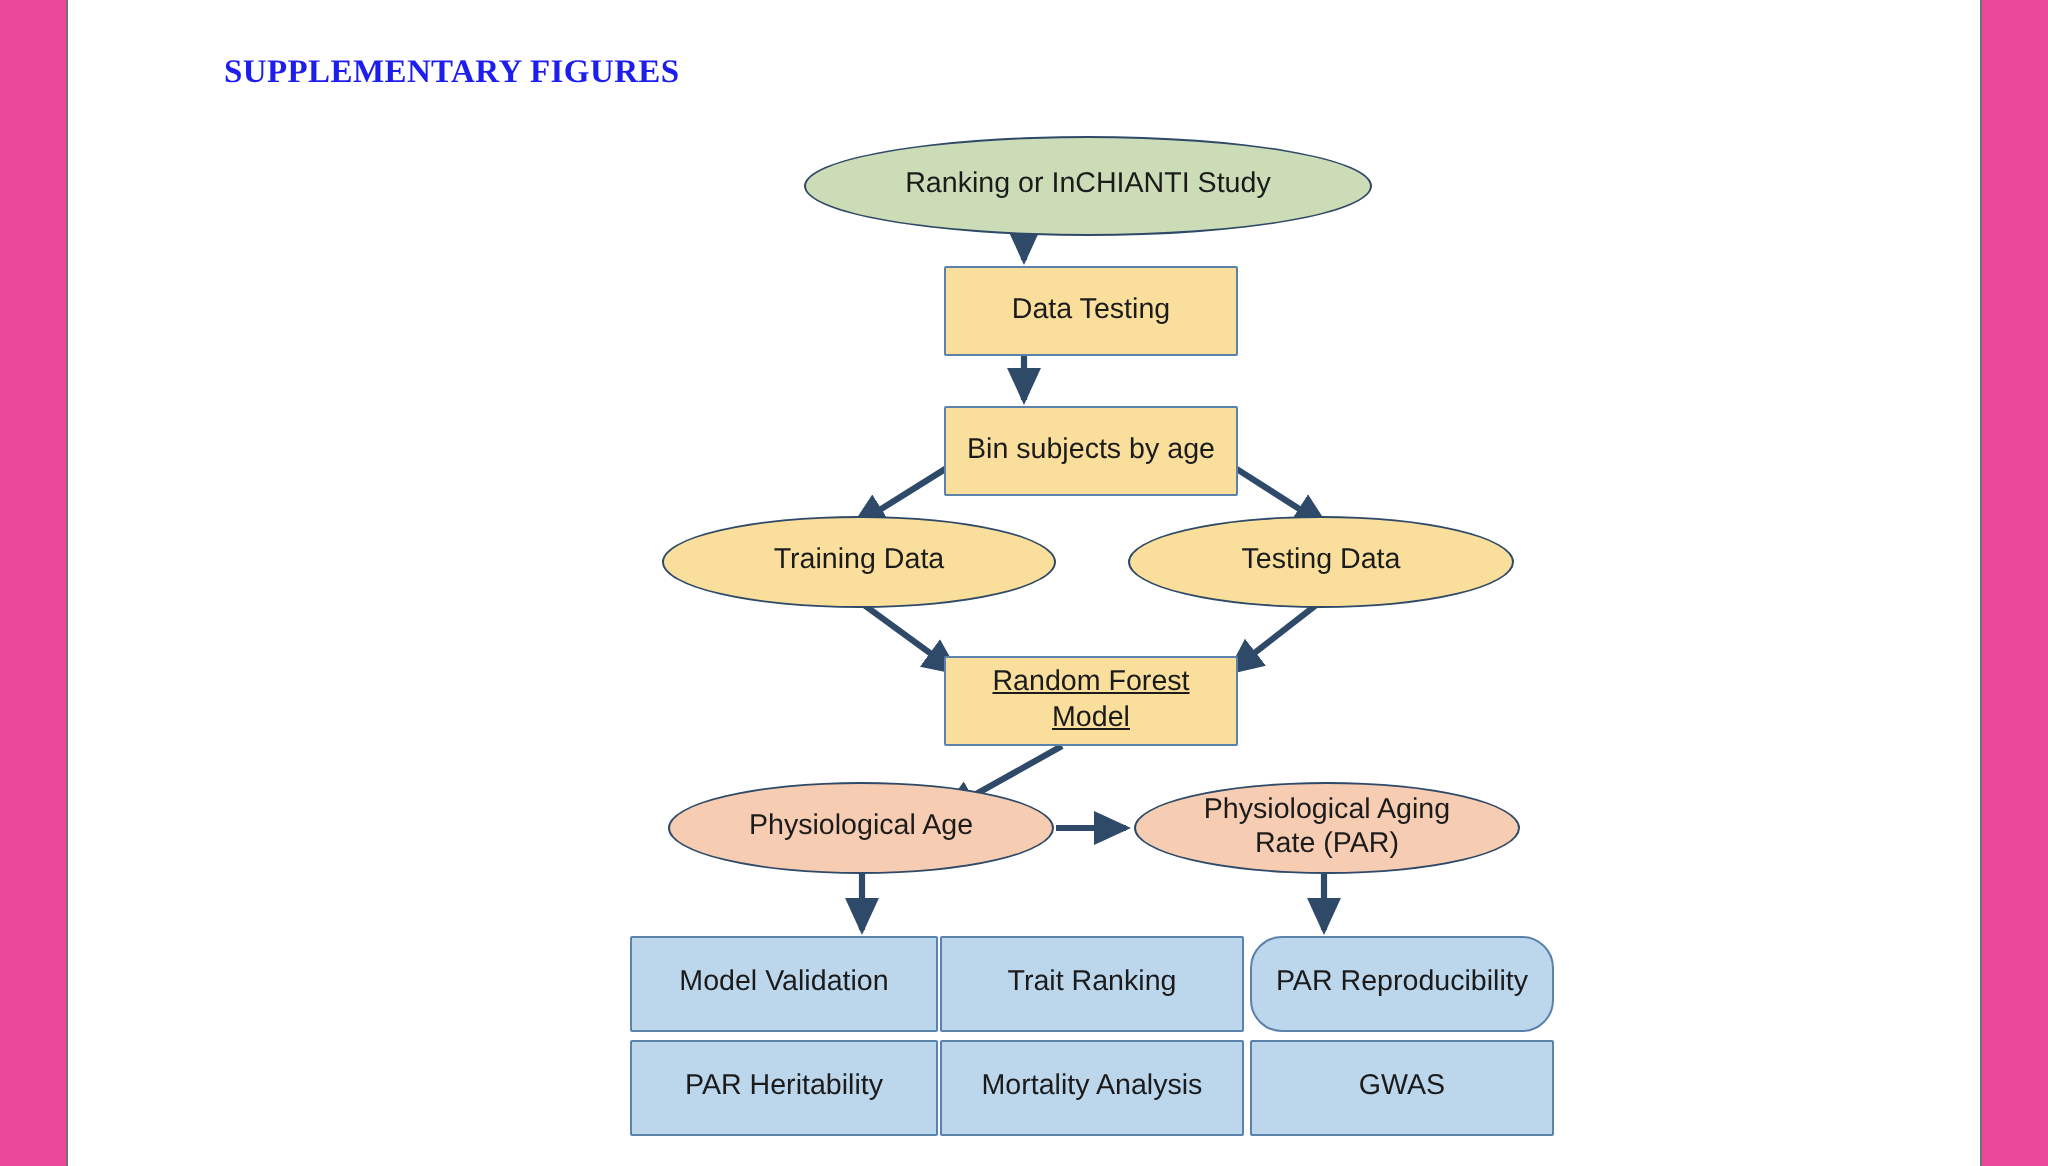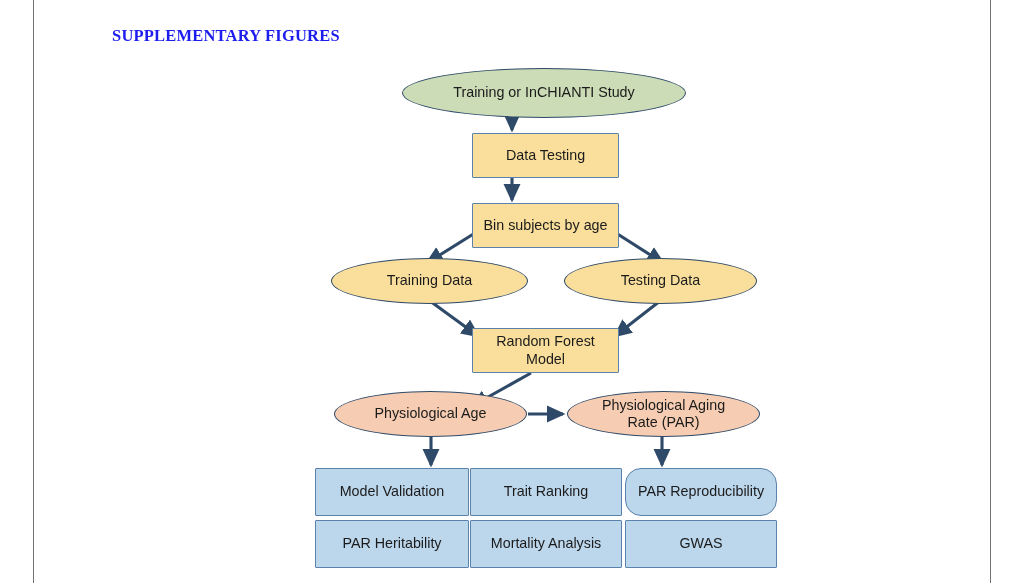--- a/index.html
+++ b/index.html
@@ -14,21 +14,21 @@
   body {
     background: #4c5154;
     font-family: "Liberation Sans", sans-serif;
   }
 
   
   #viewer {
     position: relative;
     width: 1024px;
     height: 583px;
-    background: #ffffff;
+    background: #ec4899;
   }
   #page {
     position: absolute;
     left: 34px;
     top: 0;
     width: 956px;
     height: 583px;
     background: #ffffff;
     box-shadow: 0 0 0 1px #6d7275;
   }
@@ -119,40 +119,40 @@
 
           <line x1="494" y1="414" x2="529" y2="414"></line>
 
           <line x1="397" y1="437" x2="397" y2="465"></line>
 
           <line x1="628" y1="437" x2="628" y2="465"></line>
         </g>
       </svg>
 
       <div class="node ellipse fill-green" style="left:368px; top:68px; width:284px; height:50px;">
-        <span>Training or InCHIANTI Study</span>
+        <span>Ranking or InCHIANTI Study</span>
       </div>
 
       <div class="node rect fill-yellow" style="left:438px; top:133px; width:147px; height:45px;">
         <span>Data Testing</span>
       </div>
 
       <div class="node rect fill-yellow" style="left:438px; top:203px; width:147px; height:45px;">
         <span>Bin subjects by age</span>
       </div>
 
       <div class="node ellipse fill-yellow-ell" style="left:297px; top:258px; width:197px; height:46px;">
         <span>Training Data</span>
       </div>
 
       <div class="node ellipse fill-yellow-ell" style="left:530px; top:258px; width:193px; height:46px;">
         <span>Testing Data</span>
       </div>
 
-      <div class="node rect fill-yellow" style="left:438px; top:328px; width:147px; height:45px;">
+      <div class="node rect fill-yellow" style="left:438px; top:328px; width:147px; height:45px;text-decoration:underline;">
         <span>
           <span>Random Forest</span><br>
           <span>Model</span>
         </span>
       </div>
 
       <div class="node ellipse fill-salmon" style="left:300px; top:391px; width:193px; height:46px;">
         <span>Physiological Age</span>
       </div>
 

